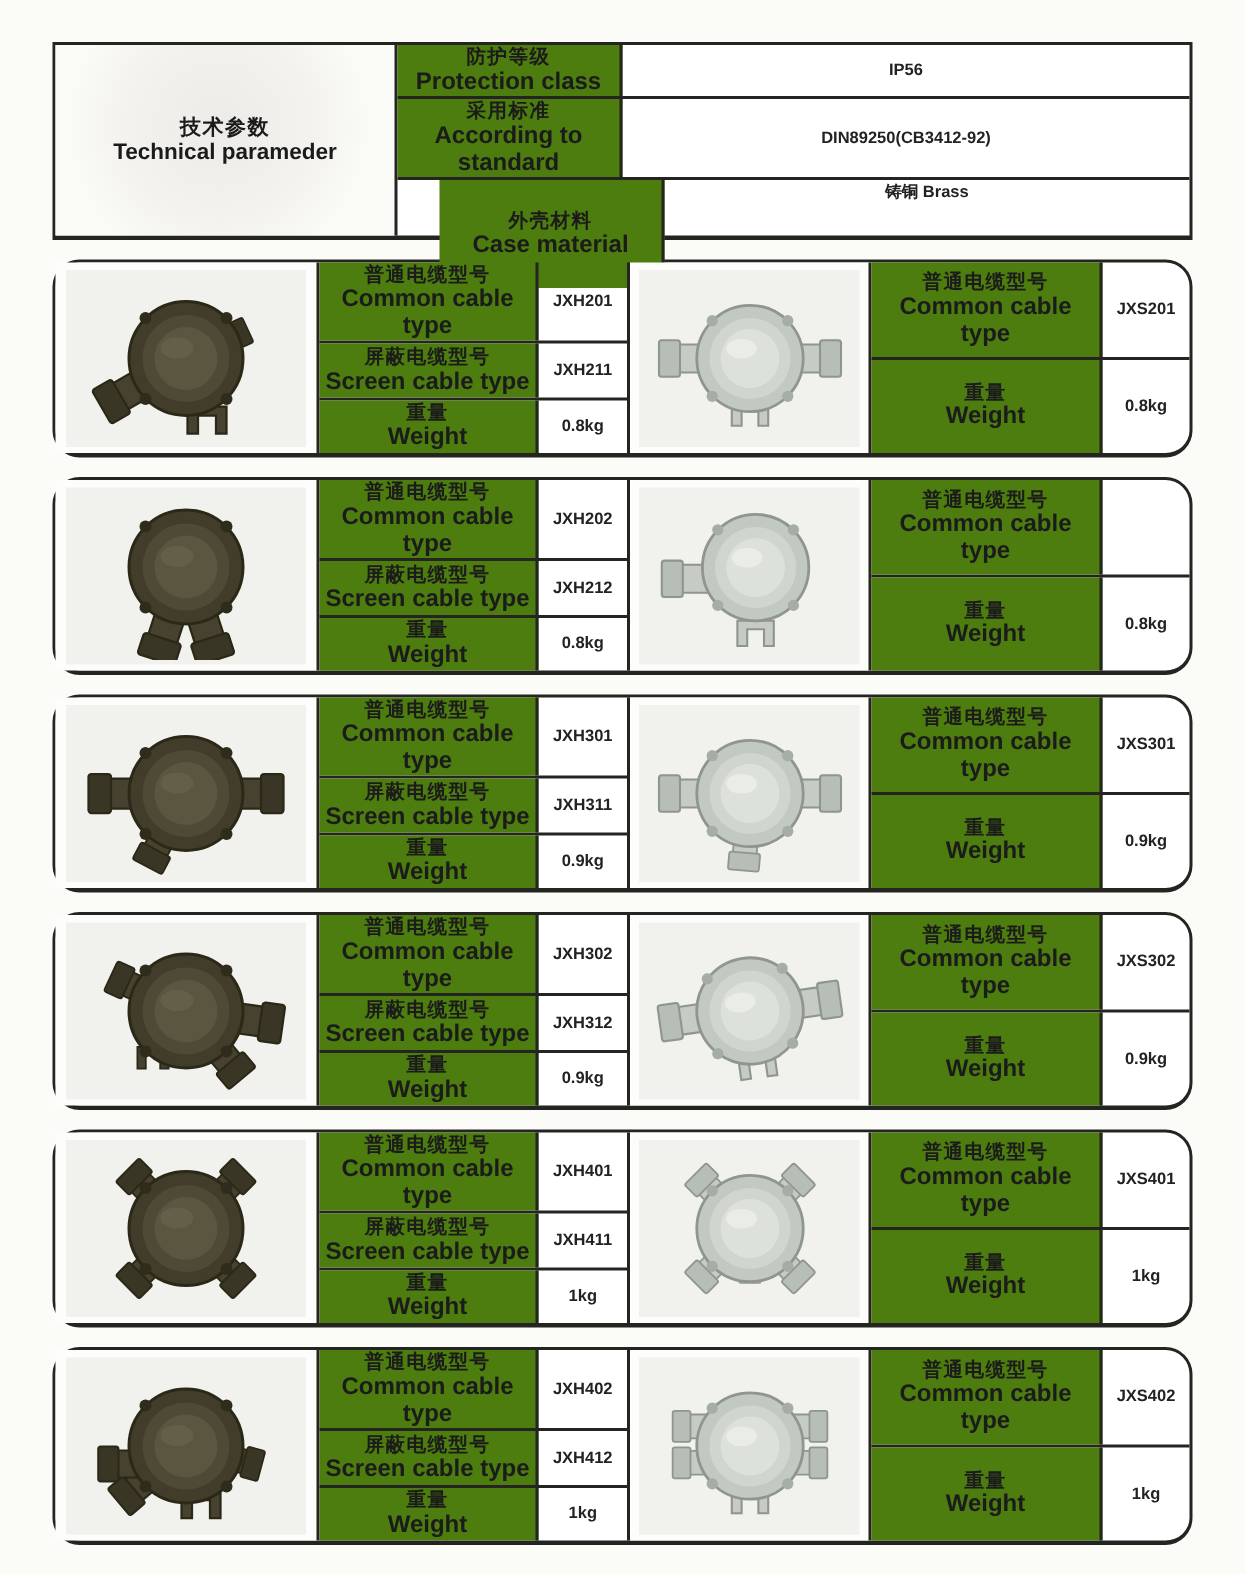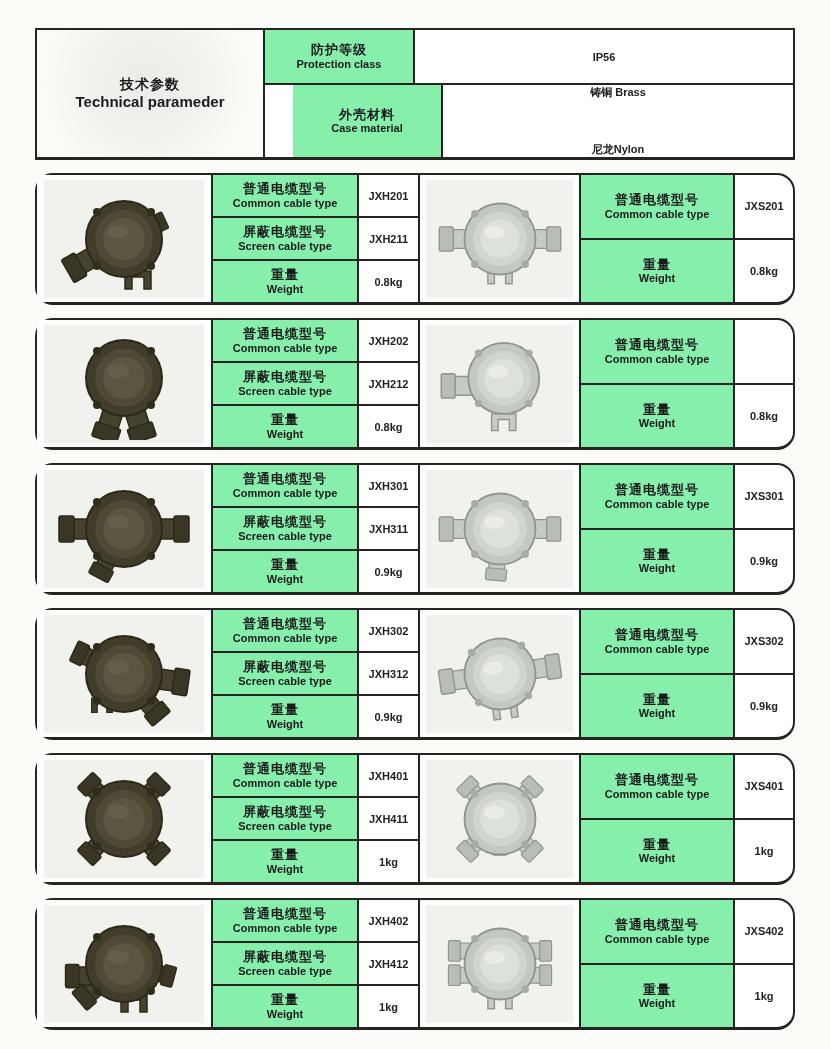--- a/index.html
+++ b/index.html
@@ -10,23 +10,23 @@
     color:#1b1b1b;
   }
   .sheet{position:relative;padding:28px 35px 0 35px;}
 
   
   .tbl{
     width:760px;box-sizing:border-box;background:#fff;
     border:2px solid #242420;border-bottom-width:3px;
     display:flex;
   }
-  .orange{background:#86efac;}
+  .orange{background:#4d7c0f;}
   .zh{font-size:13px;font-weight:bold;line-height:1.2;letter-spacing:1px;}
-  .en{font-size:11px;font-weight:bold;line-height:1.15;}
+  .en{font-size:16px;font-weight:bold;line-height:1.15;}
   .ctr{display:flex;flex-direction:column;align-items:center;justify-content:center;text-align:center;}
   .val{font-size:11px;font-weight:bold;color:#222;}
 
   
   .ttable{height:132px;}
   .tt-left{
     width:226px;border-right:2px solid #242420;
     background:radial-gradient(circle at 48% 42%, #ecebe7 0%, #f3f2ef 45%, #fbfbf8 75%);
   }
   .tt-left .zh{font-size:14px;}
@@ -118,20 +118,27 @@
     <div class="tt-right">
       <div class="tt-row">
         <div class="tt-lab orange ctr">
           <div class="zh">防护等级</div>
           <div class="en">Protection class</div>
         </div>
         <div class="tt-val ctr val">IP56</div>
       </div>
       <div class="tt-row">
         <div class="tt-lab orange ctr">
+          <div class="zh">采用标准</div>
+          <div class="en">According to standard</div>
+        </div>
+        <div class="tt-val ctr val">DIN89250(CB3412-92)</div>
+      </div>
+      <div class="tt-row">
+        <div class="tt-lab orange ctr">
           <div class="zh">外壳材料</div>
           <div class="en">Case material</div>
         </div>
         <div class="tt-val ctr val mat-val">
           <span>铸铜 Brass</span>
           <span>尼龙Nylon</span>
         </div>
       </div>
     </div>
   </div>

